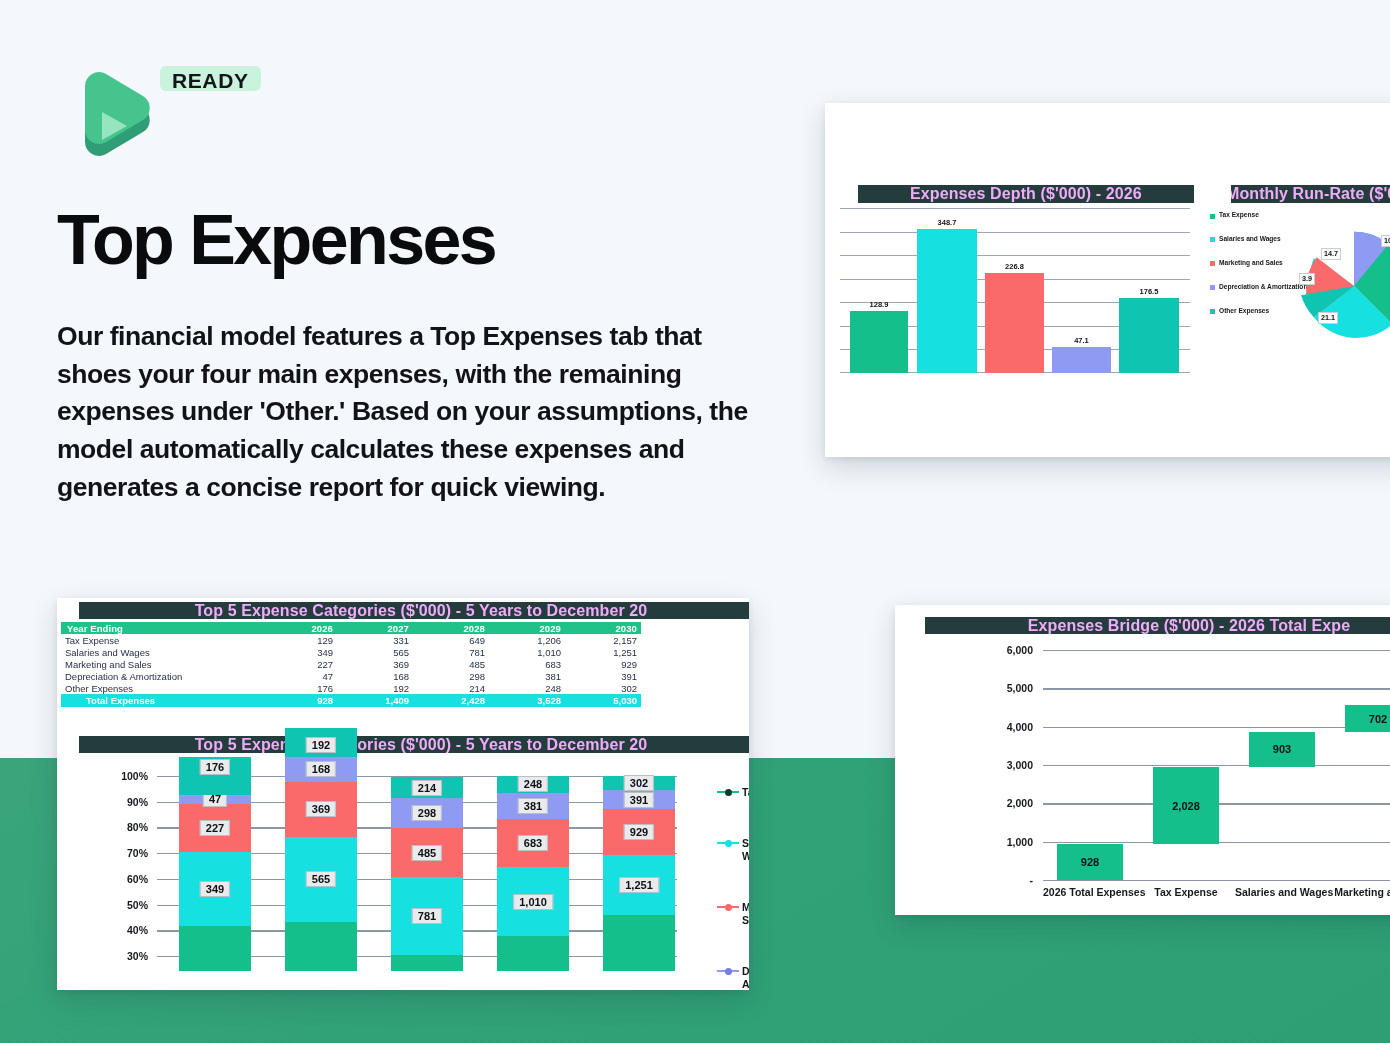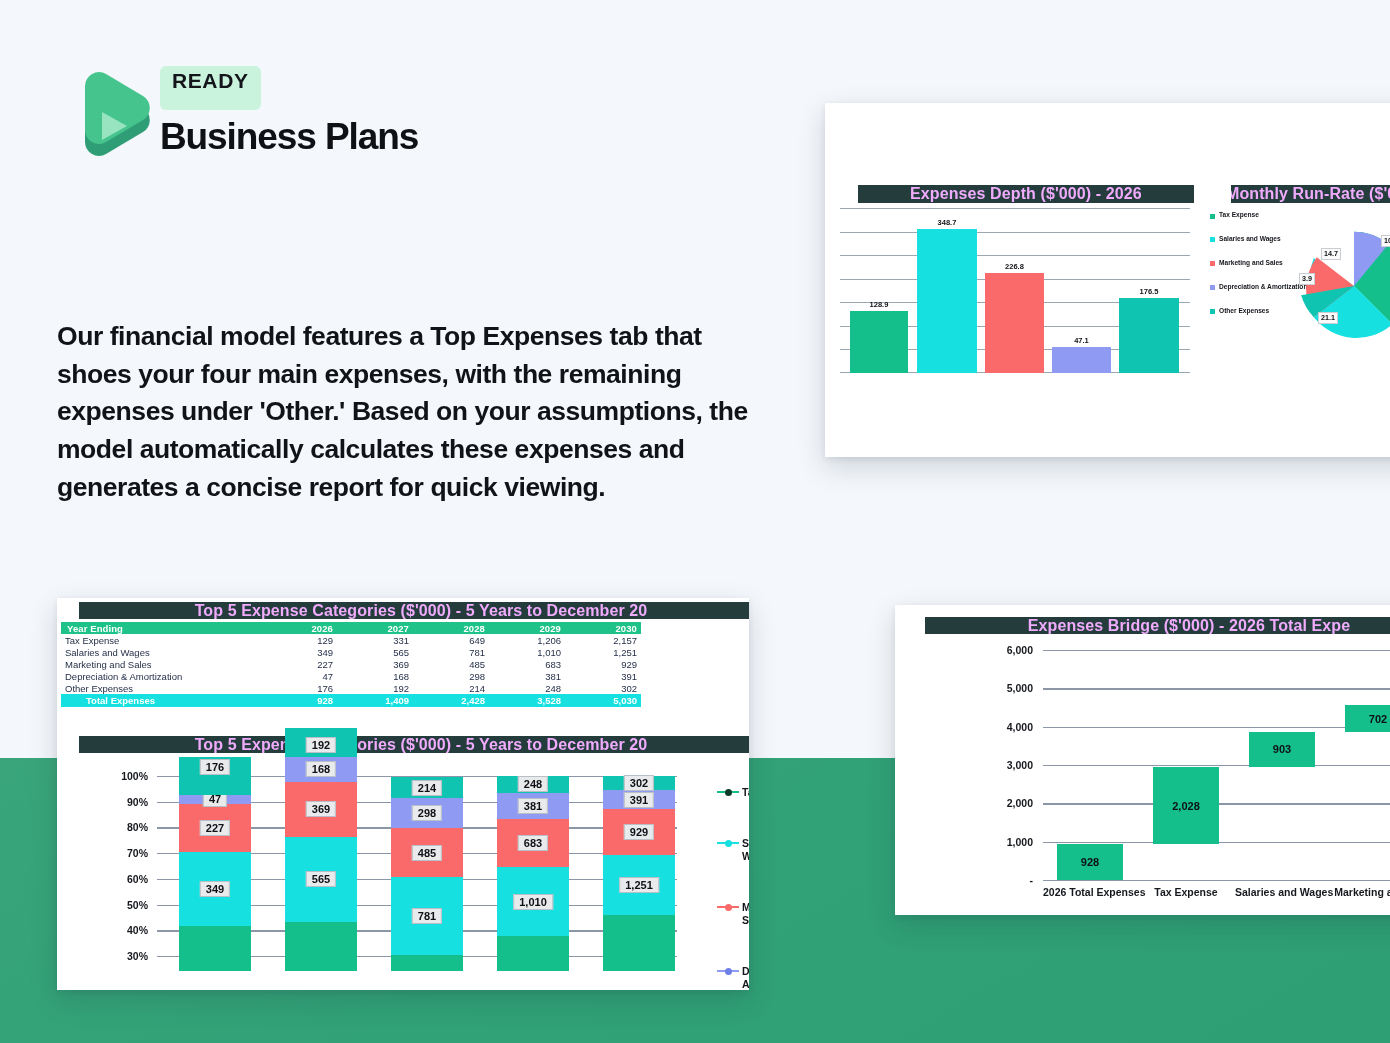--- a/index.html
+++ b/index.html
@@ -20,21 +20,21 @@
     background: linear-gradient(150deg, #3aa57a 0%, #31a177 45%, #2e9e74 100%);
   }
   
   #logo-block { position: absolute; left: 57px; top: 50px; height: 112px; }
   #logo-mark { position: absolute; left: 0; top: 4px; width: 96px; height: 104px; }
   #brand-text { position: absolute; left: 103px; top: 16px; }
   #ready-badge {
     display: inline-block;
     background: #c9f3dd; color: #14151a;
     font-size: 21px; font-weight: 700; letter-spacing: .6px;
-    padding: 4px 12px 19px; border-radius: 6px;
+    padding: 4px 12px 0; border-radius: 6px;
     line-height: 1;
   }
   #brand-name {
     margin-top: 6px;
     font-size: 37px; font-weight: 700; color: #101114;
     letter-spacing: -1.1px; white-space: nowrap;
   }
   
   #page-title {
     position: absolute; left: 57px; top: 205px;
@@ -152,24 +152,24 @@
   <div id="green-band"></div>
 
   <div id="logo-block">
     <svg id="logo-mark" viewBox="0 0 96 104">
       <path d="M28 44 a14 14 0 0 1 21-12 L86 54 a14 14 0 0 1 0 24 L49 100 a14 14 0 0 1 -21-12 Z" fill="#2f9e76"></path>
       <path d="M20 16 a14 14 0 0 1 21-12 L78 26 a14 14 0 0 1 0 24 L41 72 a14 14 0 0 1 -21-12 Z" fill="#45c58d" transform="translate(8 16)"></path>
       <path d="M45 58 L70 72 L45 86 Z" fill="#a7e8c9" opacity=".85"></path>
     </svg>
     <div id="brand-text">
       <span id="ready-badge">READY</span>
-      <div id="brand-name">Business Plans</div>
     </div>
   </div>
 
+  <h1 id="page-title">Top Expenses</h1>
   <p id="page-body">Our financial model features a Top Expenses tab that shoes your four main expenses, with the remaining expenses under 'Other.' Based on your assumptions, the model automatically calculates these expenses and generates a concise report for quick viewing.</p>
 
   <div class="card" id="card-depth">
 
     <div class="bands">
       <div class="xl-band band-seg" style="width:370px;">Expenses Depth ($'000) - 2026</div>
       <div class="xl-band band-seg" style="width:1px;background:#253c3d;"></div>
       <div class="xl-band band-seg" style="width:214px;">Monthly Run-Rate ($'000) -</div>
     </div>
 

